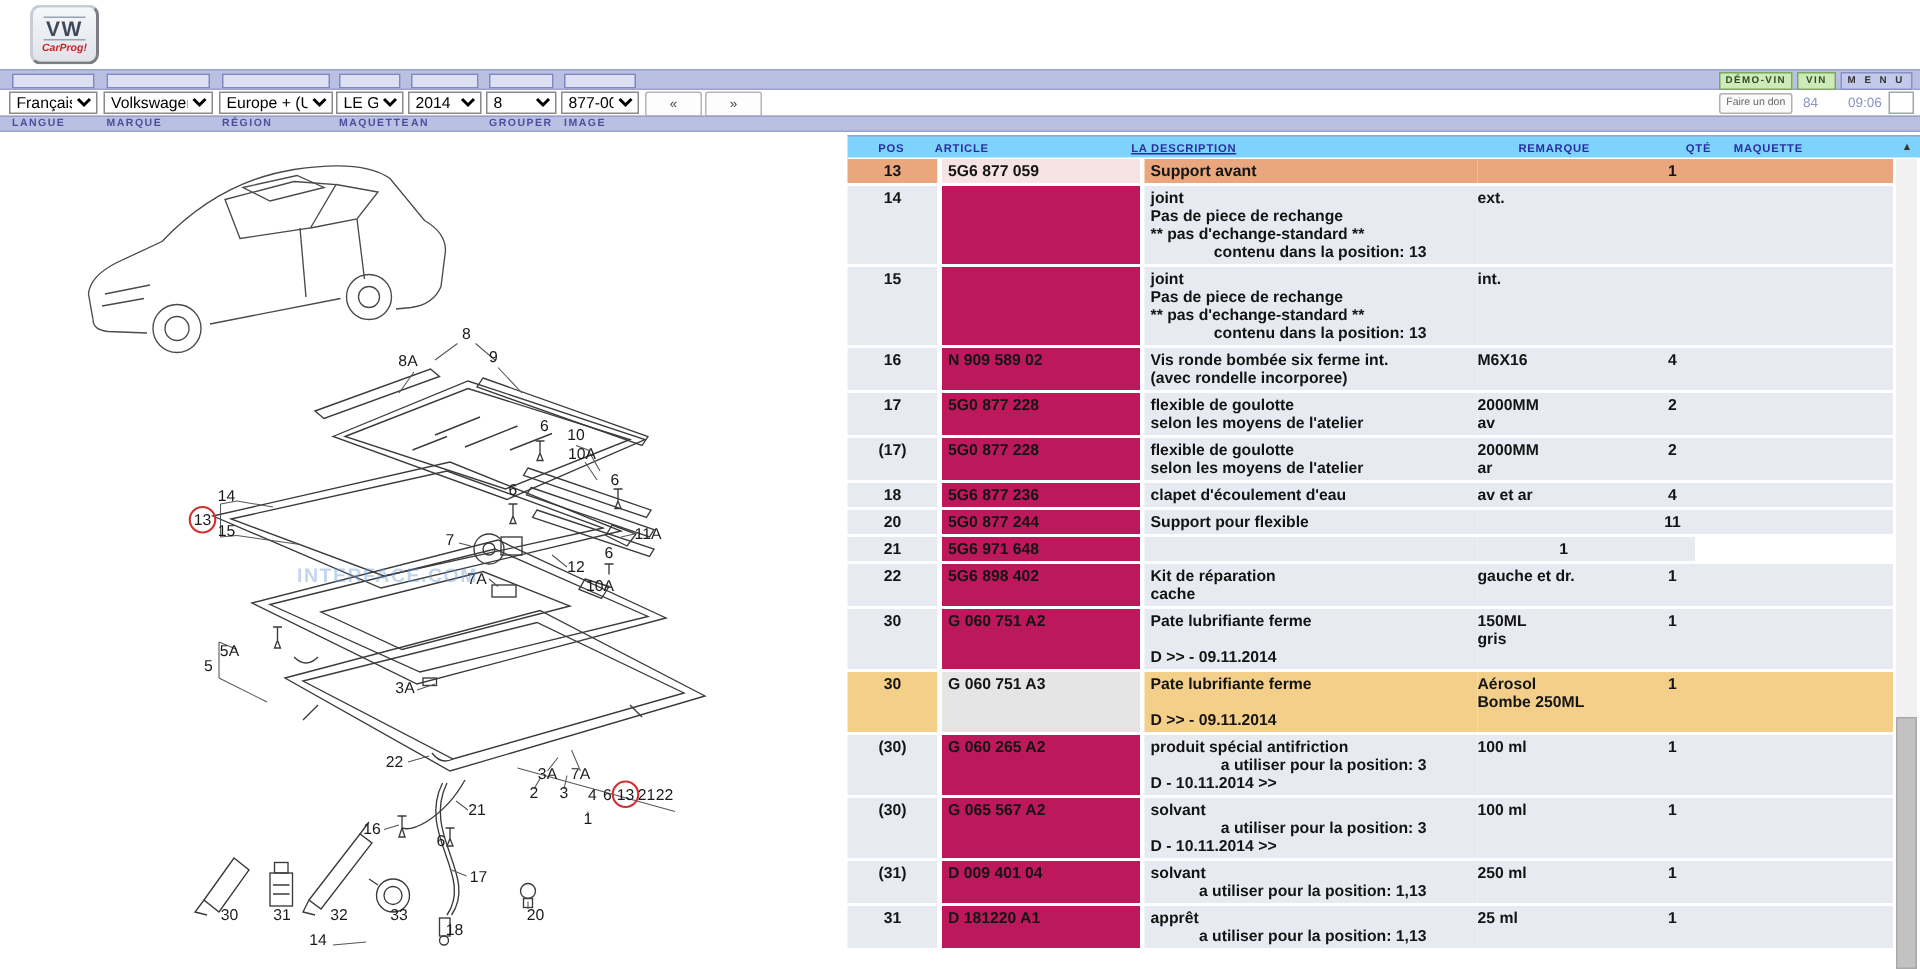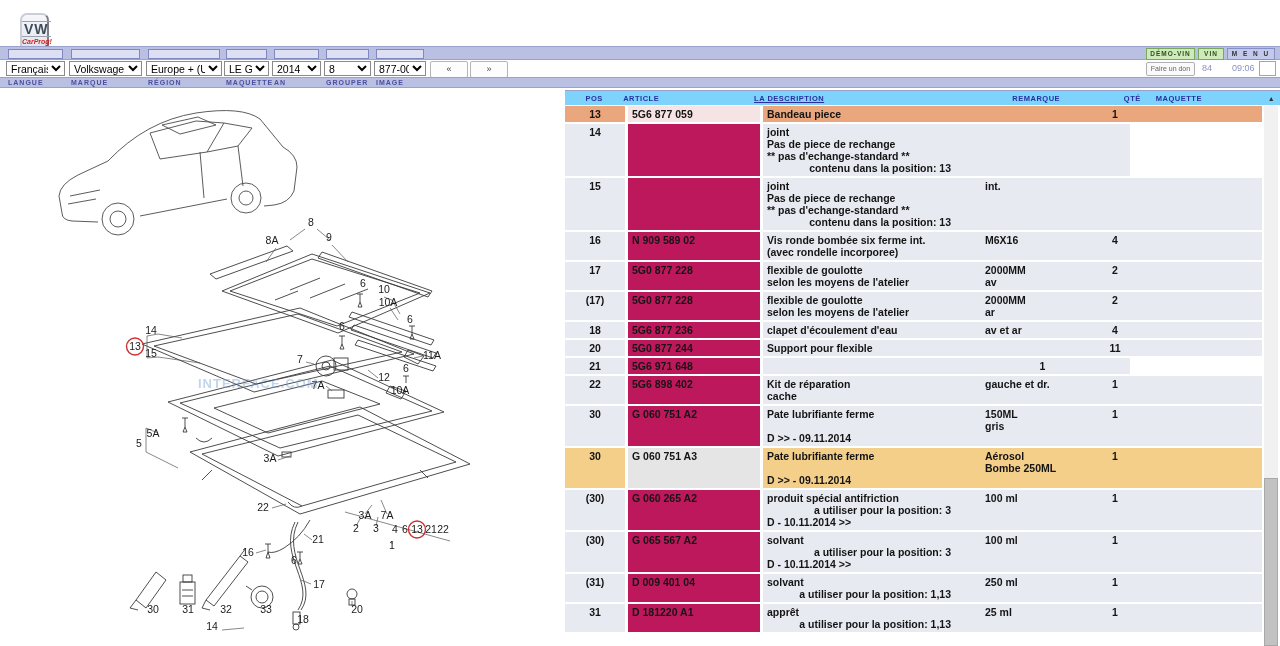--- a/index.html
+++ b/index.html
@@ -1,20 +1,20 @@
 <!DOCTYPE html>
 <html><head>
 <meta charset="utf-8">
 <style>
   html,body{margin:0;padding:0;background:#fff;font-family:"Liberation Sans",sans-serif;}
   #app{position:relative;width:1280px;height:646px;overflow:hidden;background:#fff;}
 
   
-  #logo{position:absolute;left:20px;top:13px;width:29px;height:40px;border:2px outset #c8cdd8;
-        border-radius:7px;background:linear-gradient(#f6f7fa,#dfe3ea);text-align:right;box-sizing:border-box;}
+  #logo{position:absolute;left:20px;top:3px;width:46px;height:40px;border:2px outset #c8cdd8;
+        border-radius:7px;background:linear-gradient(#f6f7fa,#dfe3ea);text-align:center;box-sizing:border-box;}
   #logo .vw{font-size:14px;font-weight:bold;color:#3e4a5a;letter-spacing:1px;line-height:14px;margin-top:6px;
         border-top:1px solid #9aa2b0;border-bottom:1px solid #9aa2b0;display:inline-block;padding:0 2px;}
   #logo .scr{font-size:7px;font-style:italic;font-weight:bold;color:#c22;line-height:8px;}
 
   
   .lavbar{position:absolute;left:0;width:1280px;background:#b9c0e2;border-top:1px solid #9aa2cc;border-bottom:1px solid #9aa2cc;box-sizing:border-box;}
   #bar1{top:46px;height:14px;}
   #bar3{top:77px;height:11px;}
   .slot{position:absolute;top:2px;height:8px;background:#dde0f2;border:1px solid #7f88c0;}
   .collbl{position:absolute;top:1px;font-size:7px;font-weight:bold;color:#4a4f9e;letter-spacing:1px;}
@@ -279,36 +279,39 @@
       <div class="hcell" style="width:110px;">MAQUETTE</div>
       <div id="uparrow">▲</div>
     </div>
     <div id="rows">
         <div class="trow sel">
           <div class="c cpos">13</div>
           <div class="sep"></div>
           <div class="c cart">5G6 877 059</div>
           <div class="sep"></div>
           <div class="c cdesc">
-            <div class="dline">Bandeau piece</div>
+            <div class="dline">Support avant</div>
           </div>
           <div class="c crem"></div>
           <div class="c cqty">1</div>
           <div class="c cmaq"></div>
         </div>
         <div class="trow">
           <div class="c cpos">14</div>
           <div class="sep"></div>
           <div class="c cart"></div>
           <div class="sep"></div>
           <div class="c cdesc">
             <div class="dline">joint</div>
             <div class="dline">Pas de piece de rechange</div>
             <div class="dline">** pas d'echange-standard **</div>
             <div class="dline note">contenu dans la position: 13</div>
+          </div>
+          <div class="c crem">
+            <div class="rline">ext.</div>
           </div>
           <div class="c cqty"></div>
           <div class="c cmaq"></div>
         </div>
         <div class="trow">
           <div class="c cpos">15</div>
           <div class="sep"></div>
           <div class="c cart"></div>
           <div class="sep"></div>
           <div class="c cdesc">

